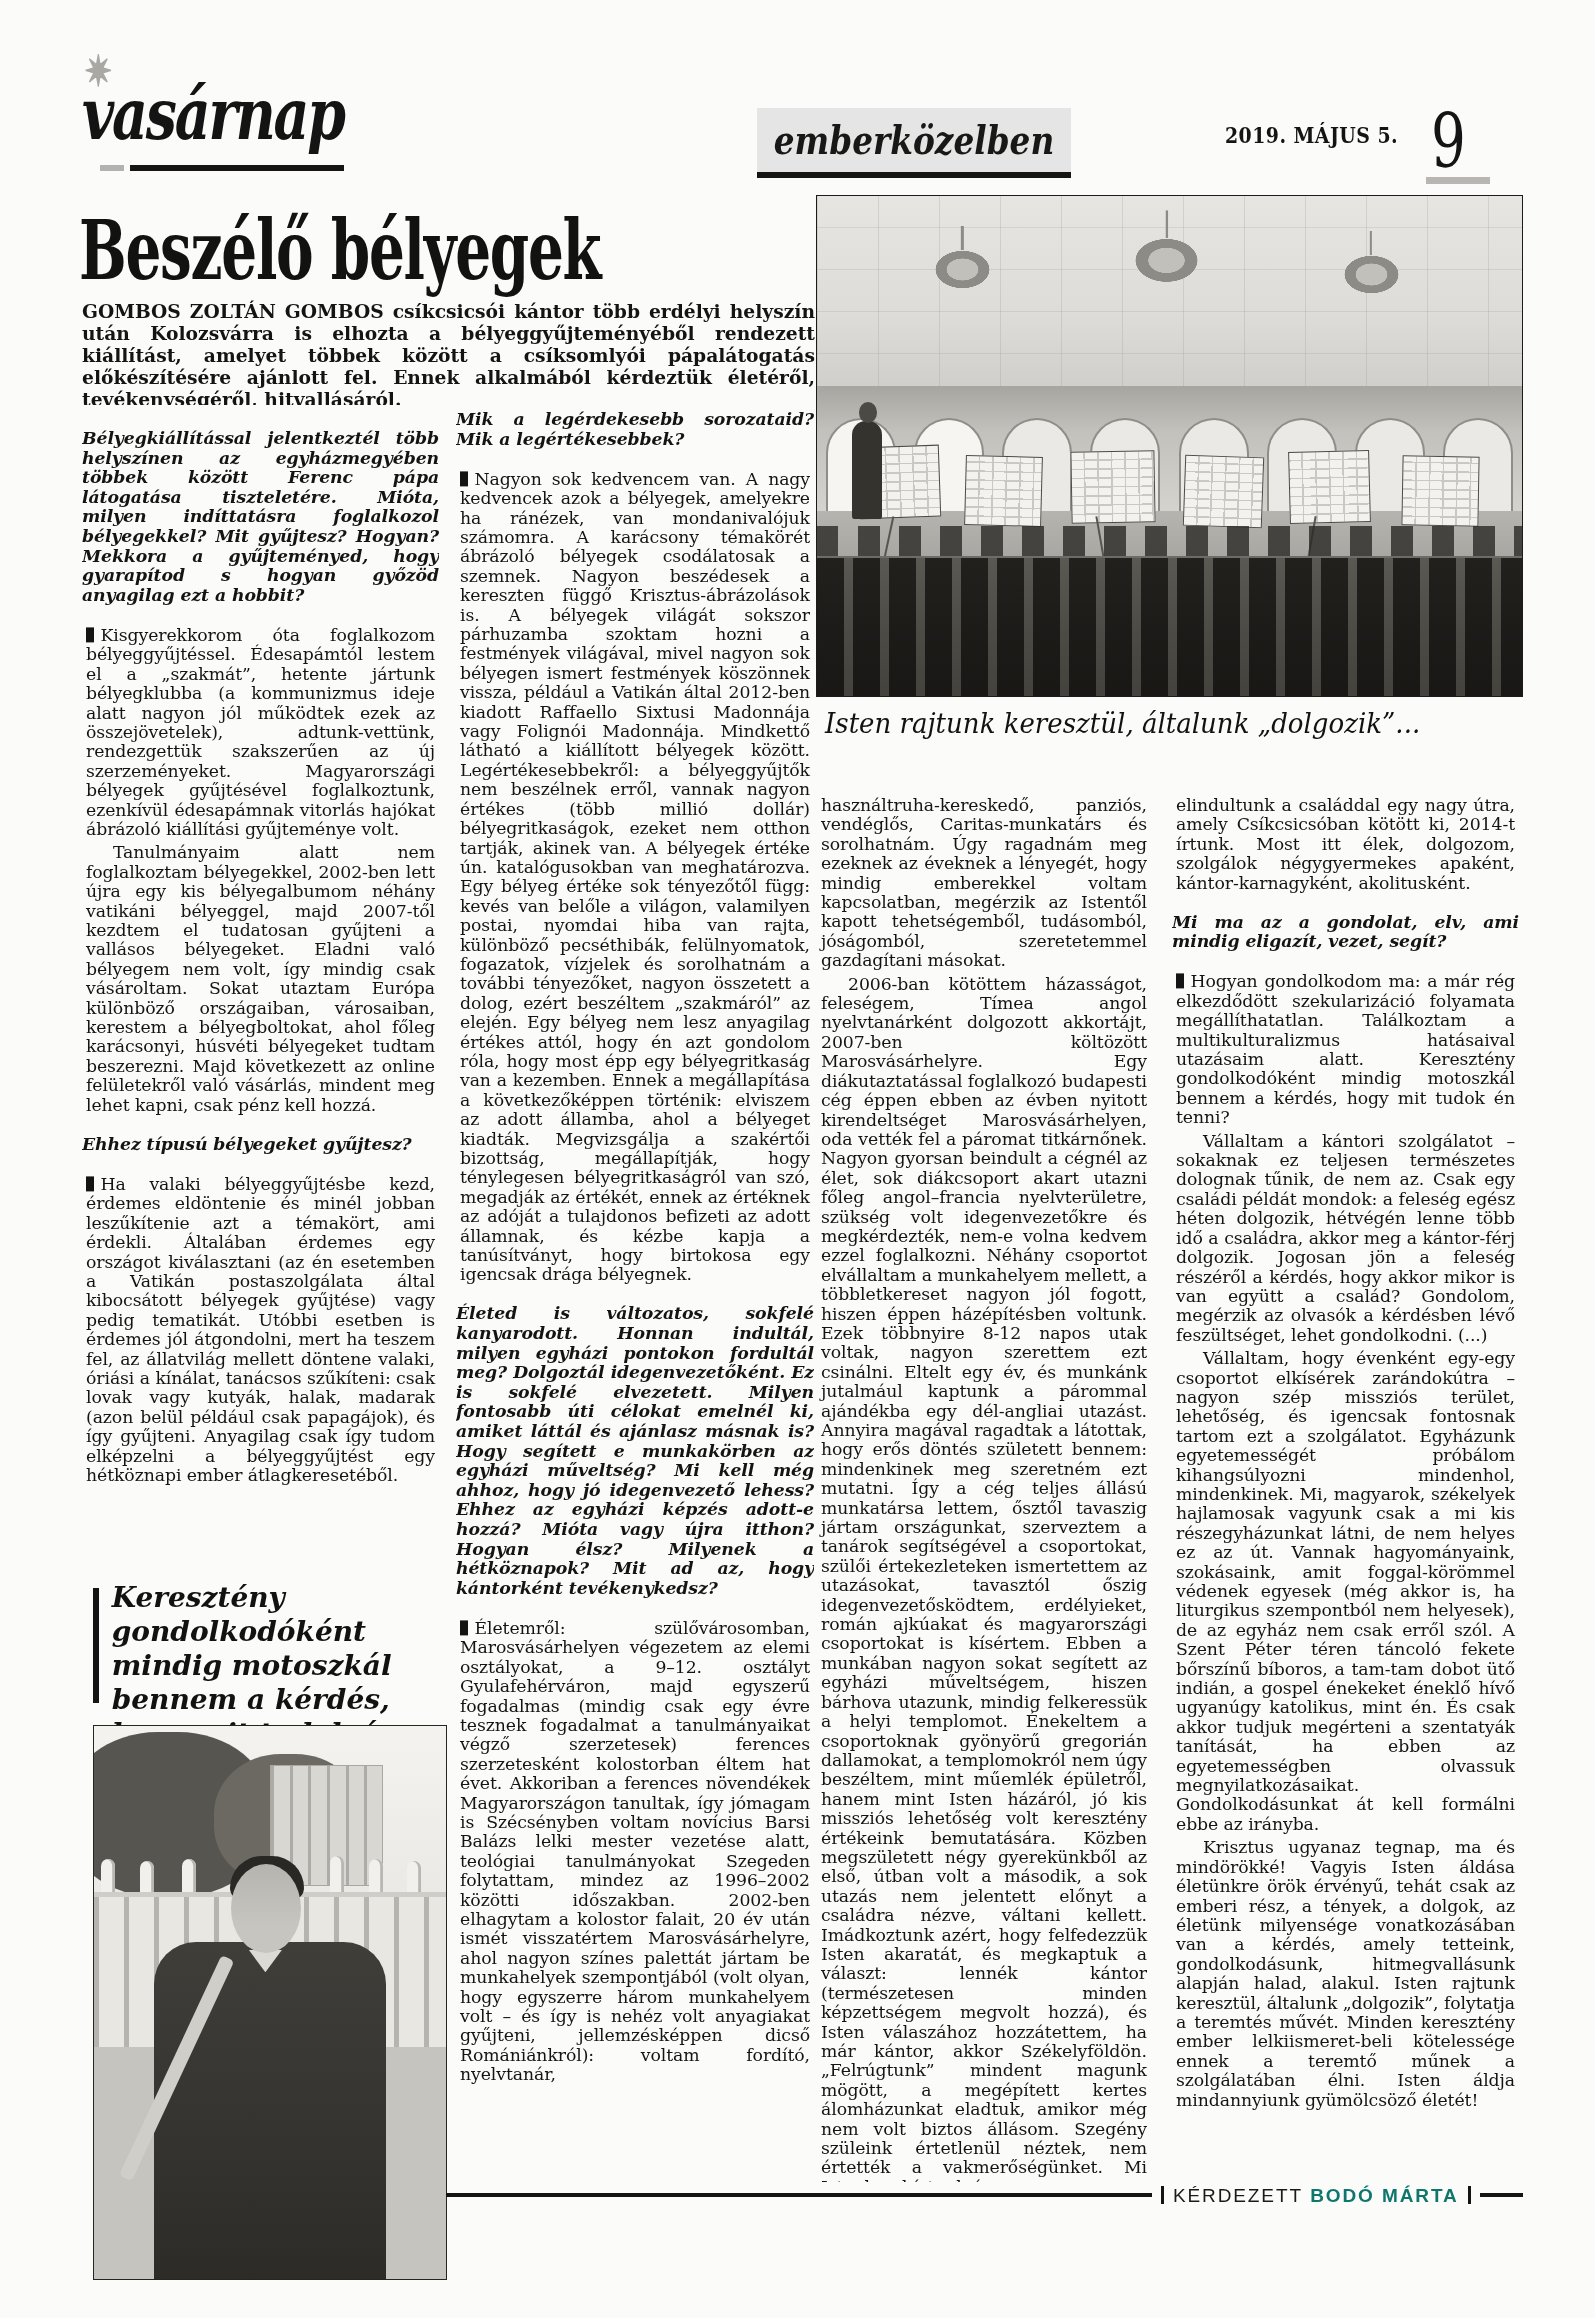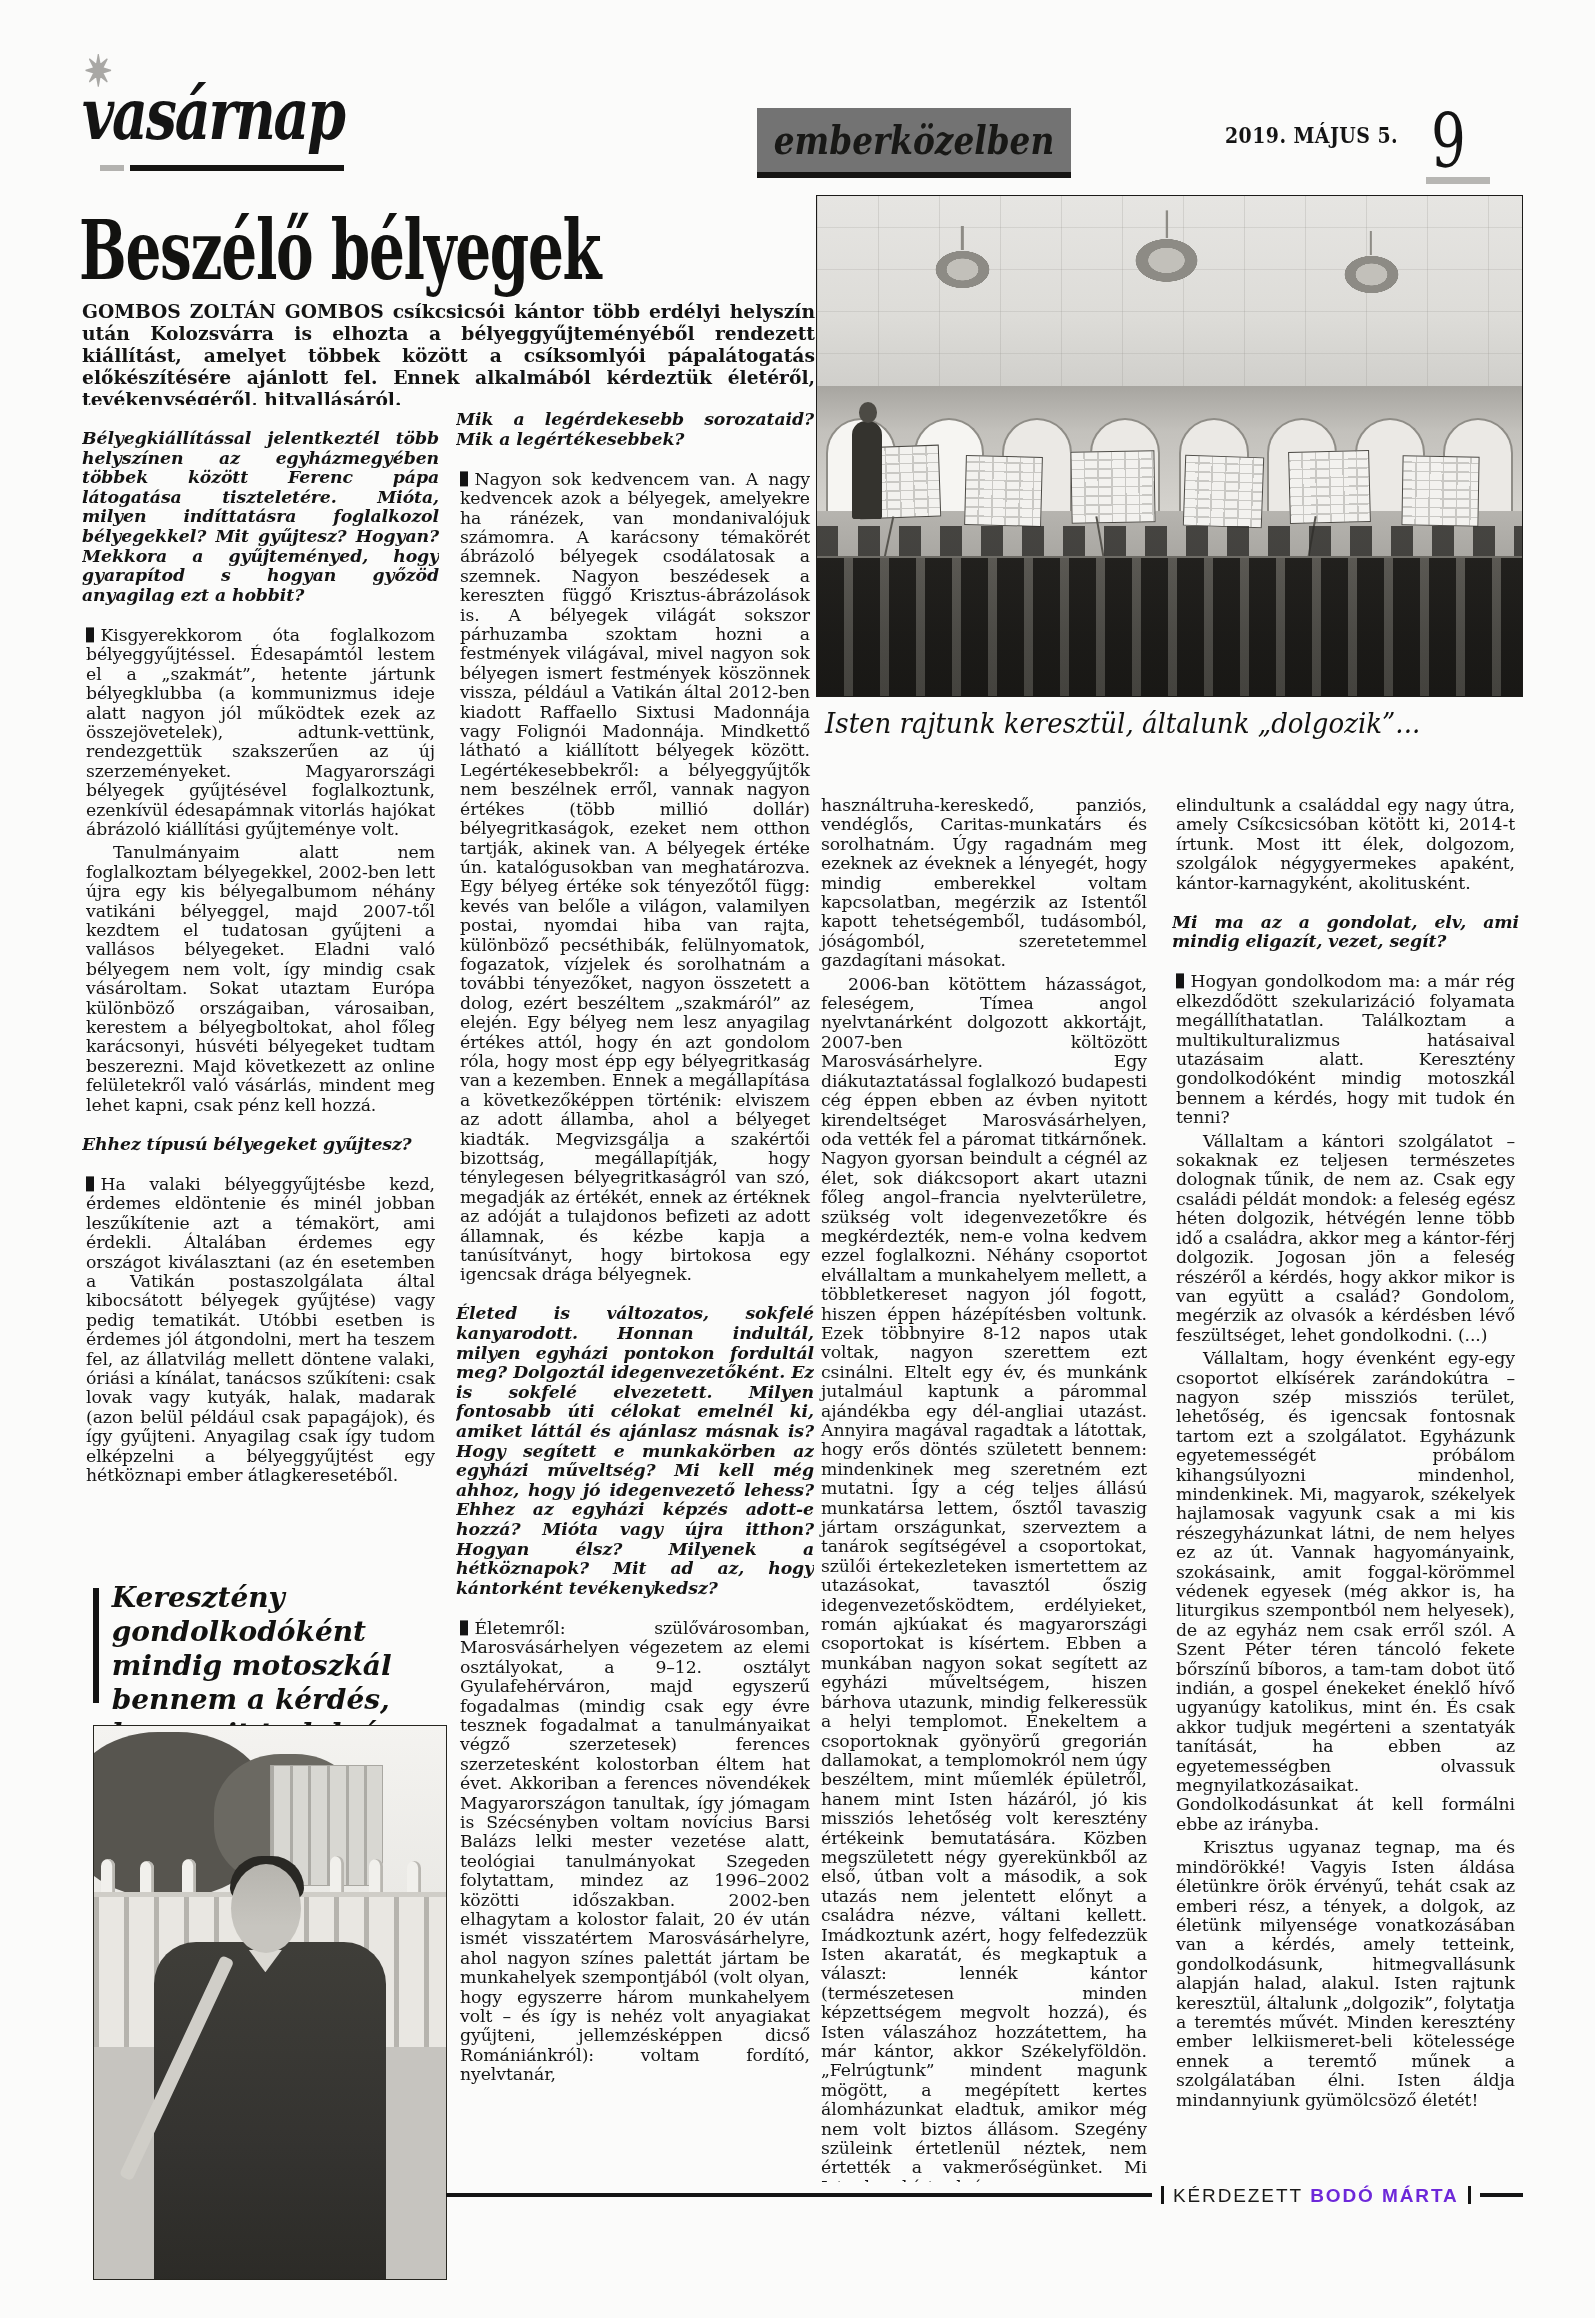--- a/index.html
+++ b/index.html
@@ -23,21 +23,21 @@
   }
   .sunburst {
     position:absolute; left:2.8px; top:-29px;
     font-size:43px; color:#a9a8a5; font-style:normal;
   }
   .logo-rule-gray { left:100px; top:165px; width:24px; height:6px; background:#b3b2af; }
   .logo-rule-black { left:130px; top:165px; width:214px; height:6px; background:#161513; }
 
   .section-box {
     left:757px; top:108px; width:314px; height:64px;
-    background:#737373; display:flex; align-items:center; justify-content:center;
+    background:#e5e5e5; display:flex; align-items:center; justify-content:center;
   }
   .section-label {
     font:italic 700 39px/1 "DejaVu Serif", serif;
     transform:scaleX(0.84); white-space:nowrap; color:#181816;
   }
   .section-rule { left:757px; top:172px; width:314px; height:5.6px; background:#161513; }
 
   .issue-date {
     left:1225px; top:125px; width:196px;
     font:700 21.5px/1 "DejaVu Serif", serif;
@@ -169,21 +169,21 @@
 
   
   .footer-line { left:446px; top:2181px; width:1077px; height:28px;
     display:flex; align-items:center; }
   .fl-rule { height:3.3px; background:#141414; }
   .fl-rule.long { flex:1; }
   .fl-rule.short { width:43px; }
   .fl-tick { width:2.8px; height:18.7px; background:#141414; margin:0 9.3px; }
   .fl-text { font:400 19px/1 "Liberation Sans", sans-serif; letter-spacing:1.9px;
     white-space:nowrap; color:#1a1a18; }
-  .fl-text b { font-weight:700; color:#6d28d9; }
+  .fl-text b { font-weight:700; color:#0f766e; }
 </style>
 </head>
 <body>
 
 <div class="abs logo-wrap">
   <div class="logo">
     <span class="sunburst">✷</span>
     <span>vasárnap</span>
   </div>
 </div>

